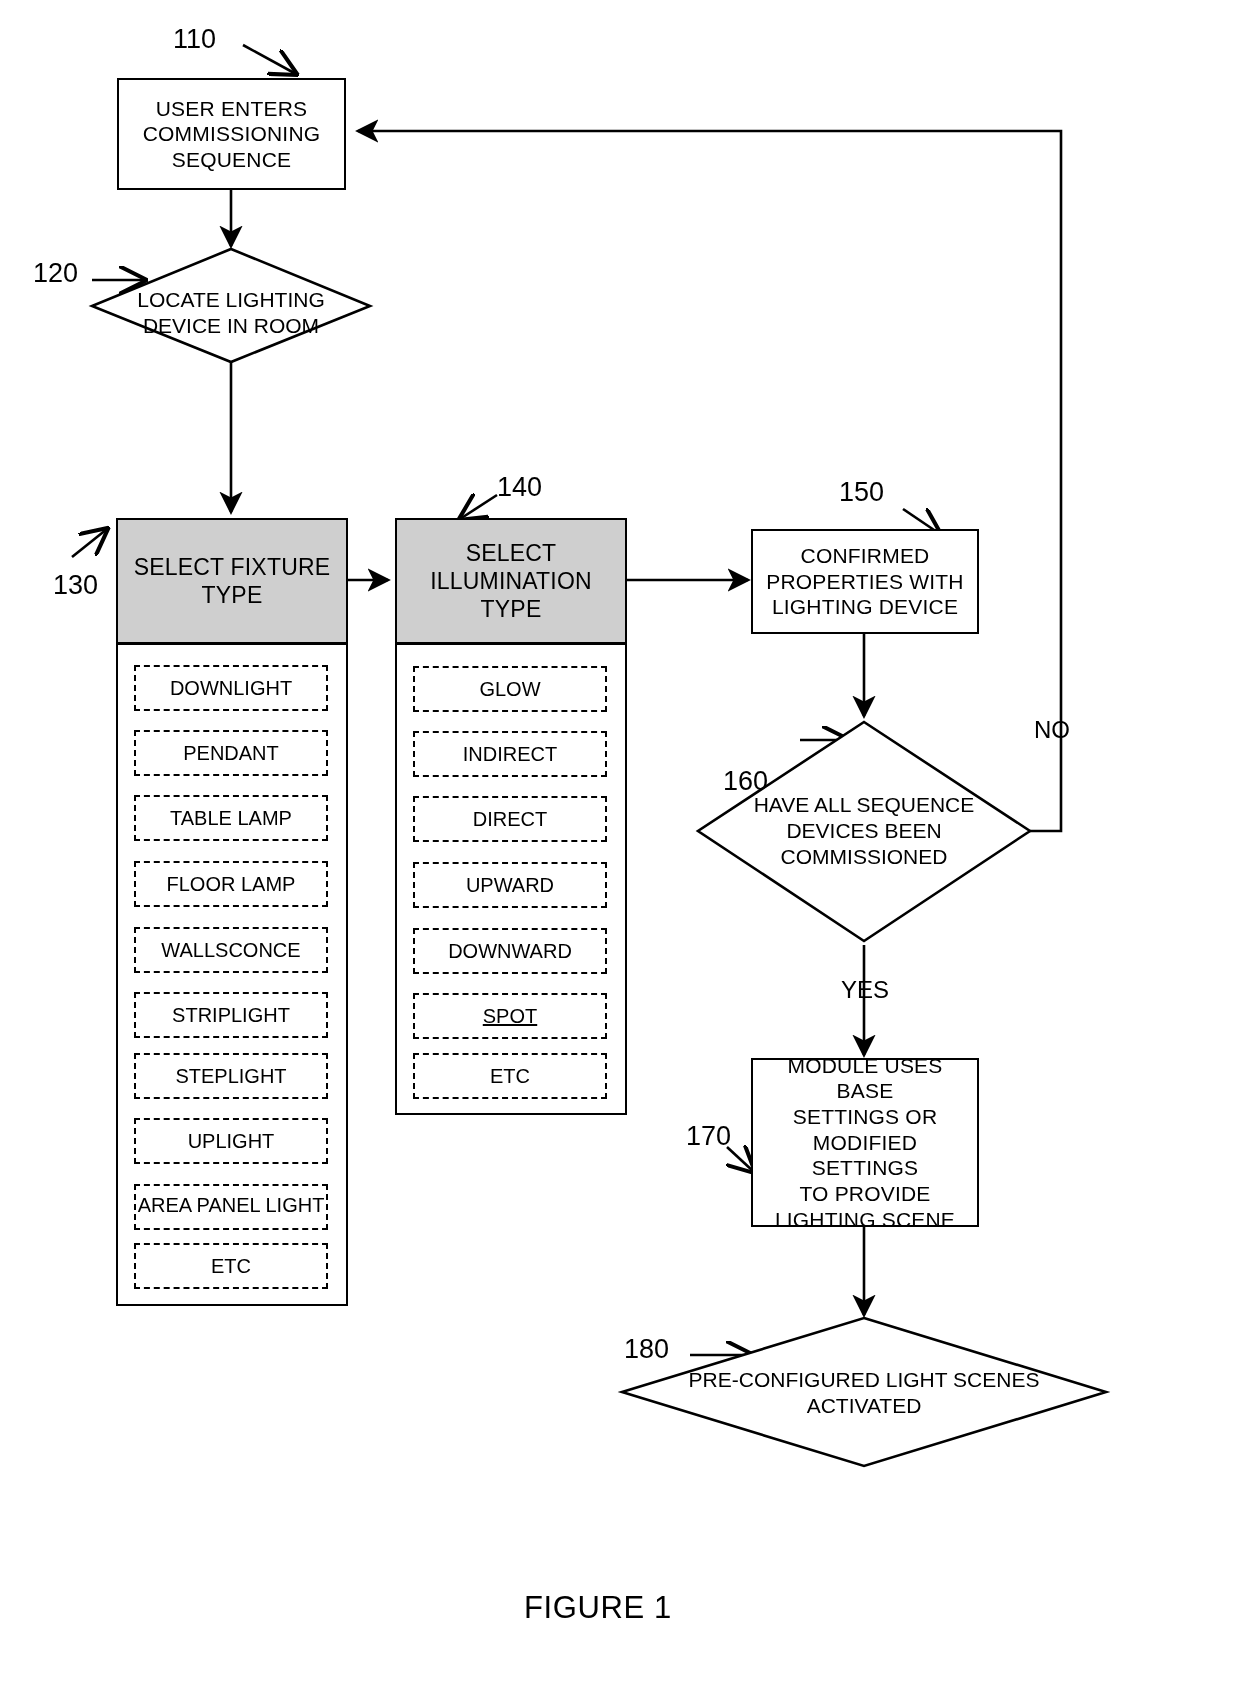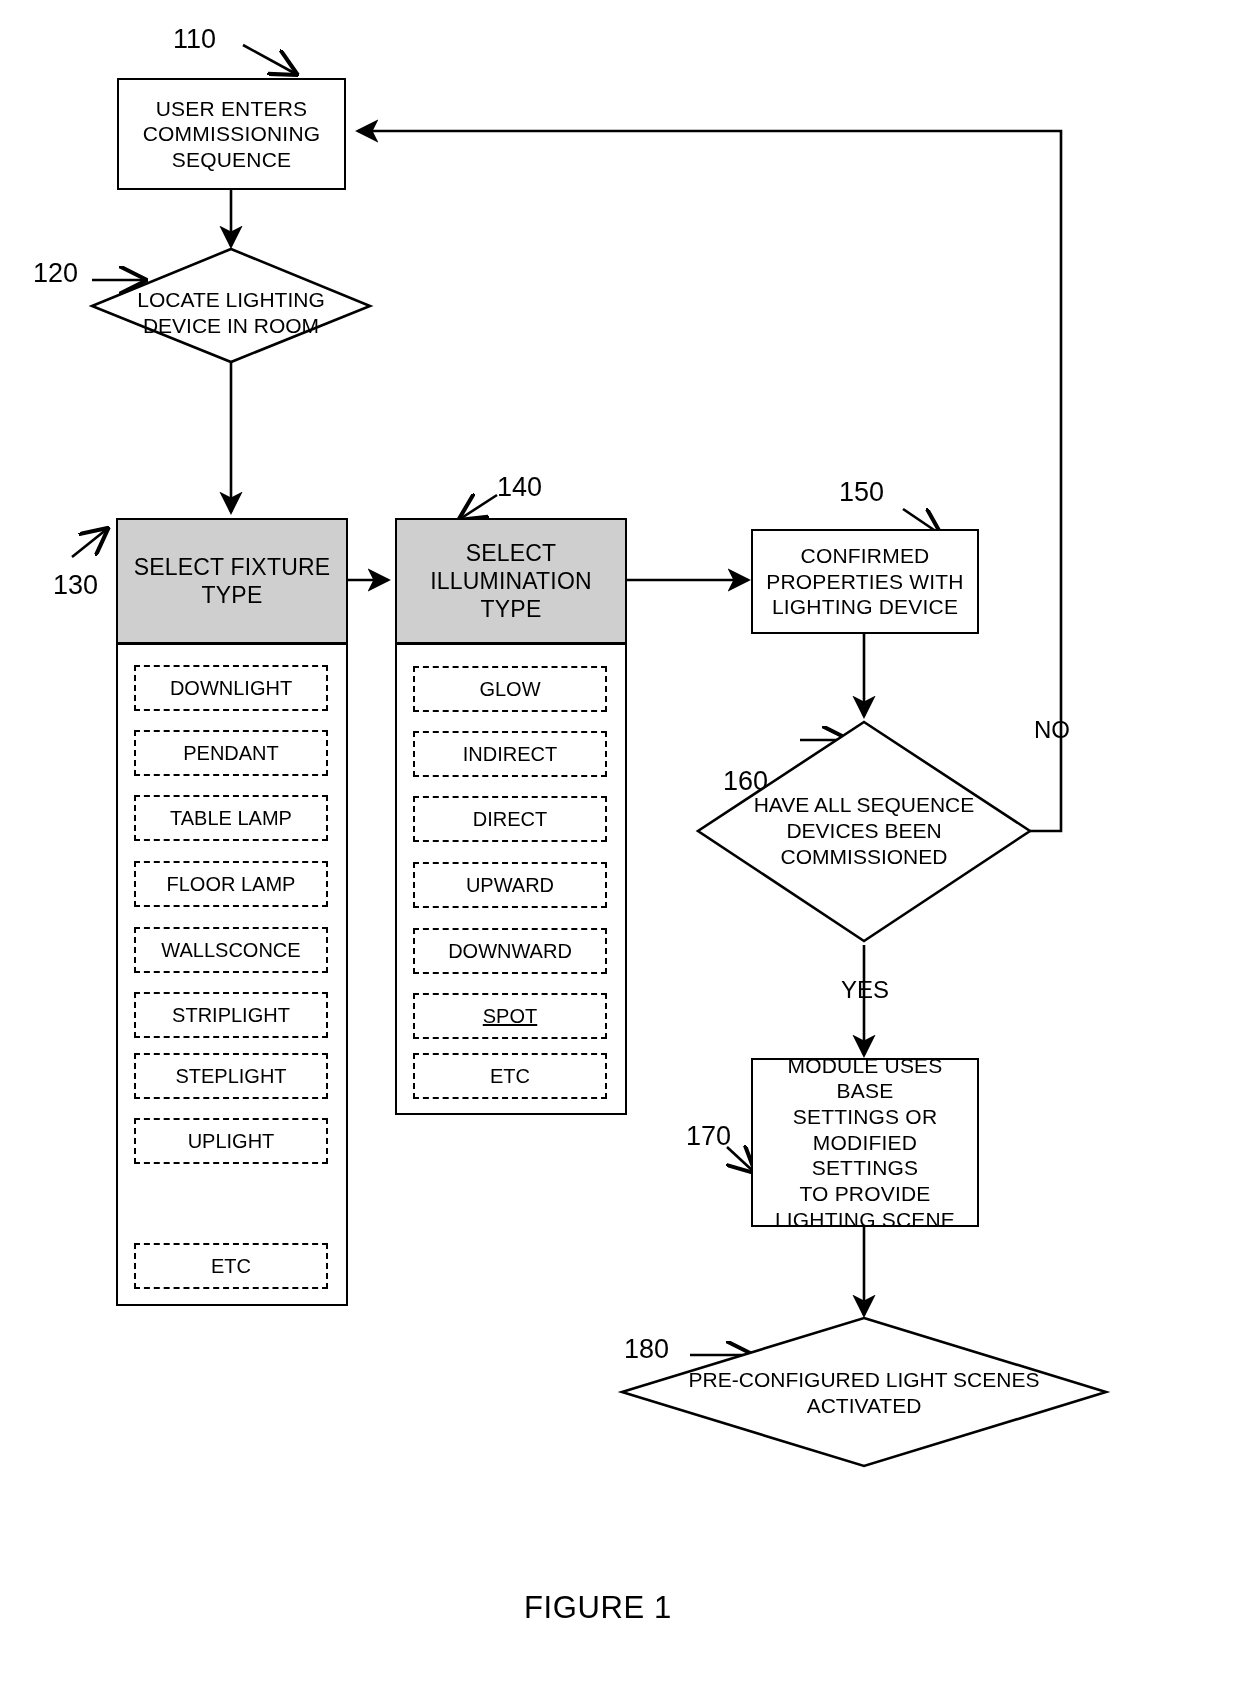--- a/index.html
+++ b/index.html
@@ -122,20 +122,23 @@
   </div>
   <div class="opt" style="left:134px;top:992px;width:194px;height:46px;">
     <span>STRIPLIGHT</span>
   </div>
   <div class="opt" style="left:134px;top:1053px;width:194px;height:46px;">
     <span>STEPLIGHT</span>
   </div>
   <div class="opt" style="left:134px;top:1118px;width:194px;height:46px;">
     <span>UPLIGHT</span>
   </div>
+  <div class="opt overflow" style="left:134px;top:1184px;width:194px;height:46px;">
+    <span>AREA PANEL LIGHT</span>
+  </div>
   <div class="opt" style="left:134px;top:1243px;width:194px;height:46px;">
     <span>ETC</span>
   </div>
 
   <div class="listpanel" style="left:395px;top:645px;width:232px;height:470px;"></div>
   <div class="node hdr" style="left:395px;top:518px;width:232px;height:127px;">
     <div class="boxtext">SELECT ILLUMINATION TYPE</div>
   </div>
   <div class="reflabel" style="left:497px;top:472px;">140</div>
 

